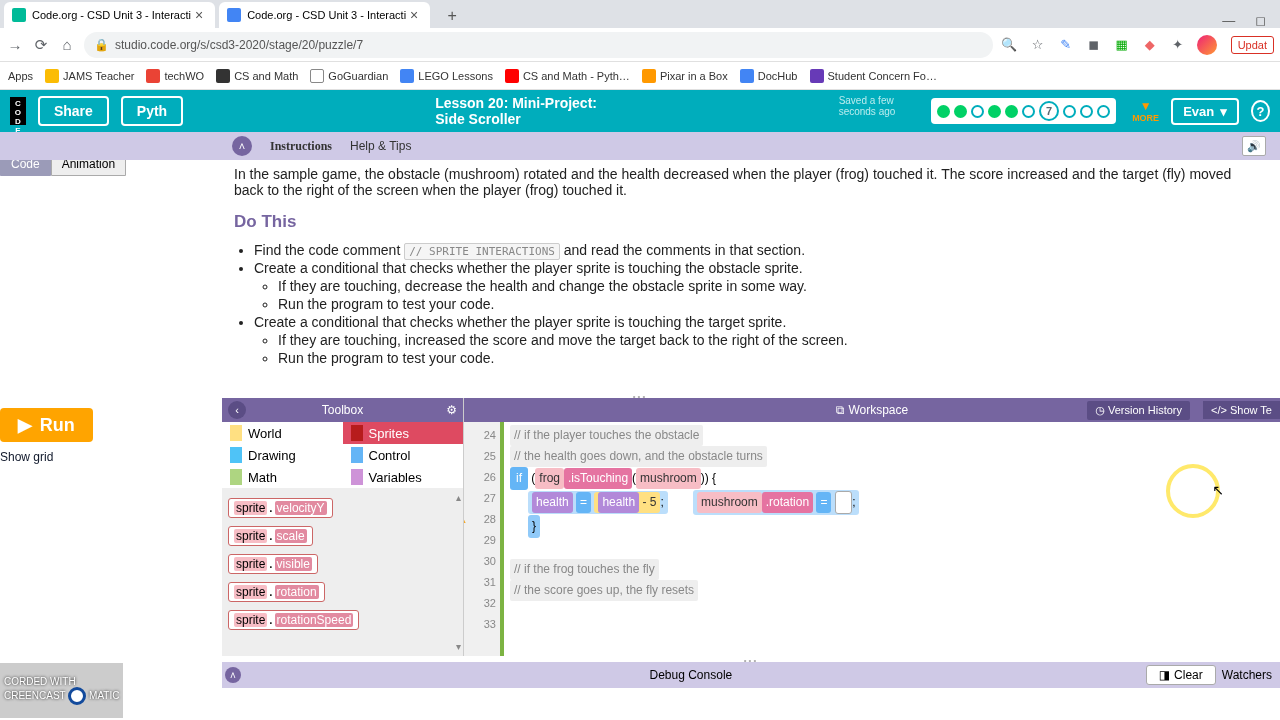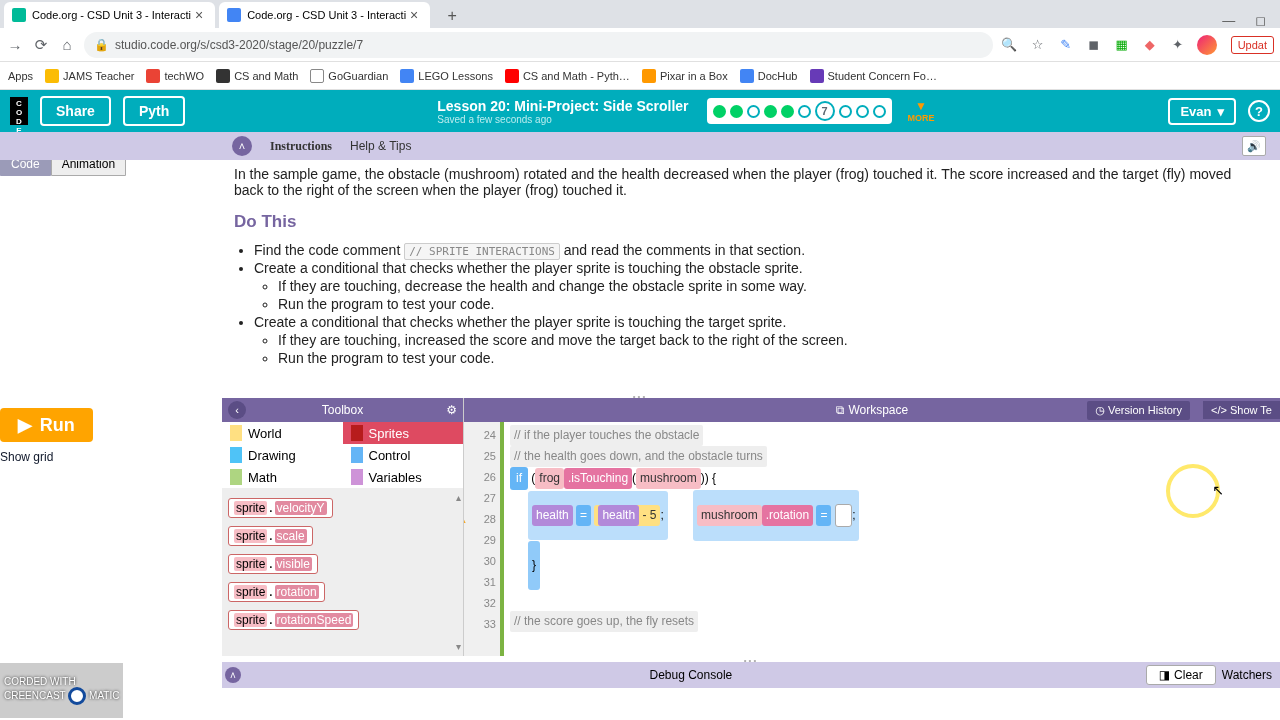--- a/index.html
+++ b/index.html
@@ -26,21 +26,21 @@
 .bookmarks{ height:28px; display:flex; align-items:center; gap:12px; padding:0 8px; font-size:11px; color:#333; border-bottom:1px solid #e0e0e0; overflow:hidden;}
 .bookmarks .bm{ display:flex; align-items:center; gap:4px; white-space:nowrap;}
 .bmicon{ width:14px; height:14px; border-radius:2px; flex-shrink:0;}
 
 
 .appbar{ height:42px; background:#00adbc; display:flex; align-items:center; padding:0 10px; gap:12px;}
 .logo{ width:18px; height:28px; background:#000; color:#fff; font-size:8px; line-height:9px; padding:2px; font-weight:bold; text-align:center;}
 .tealbtn{ border:2px solid #fff; background:transparent; color:#fff; font-weight:bold; font-size:14px; padding:5px 14px; border-radius:4px; cursor:pointer;}
 .lesson-title{ color:#fff; font-size:14px; font-weight:bold; margin-left:240px;}
 .lesson-sub{ color:#b9ecee; font-size:10px;}
-.lesson-wrap{ display:flex; flex-direction:column;}
+.lesson-wrap{ display:flex; }
 .prog{ display:flex; align-items:center; background:#fff; border-radius:4px; padding:3px 6px; gap:4px; margin-left:6px;}
 .dot{ width:13px; height:13px; border-radius:50%; border:2px solid #00adbc;}
 .dot.done{ background:#00d166; border-color:#00d166;}
 .dot.cur{ background:#fff; border-color:#00adbc; width:20px; height:20px; font-size:11px; display:flex; align-items:center; justify-content:center; font-weight:bold; color:#5b6770;}
 .more{ color:#f90; font-size:9px; font-weight:bold; display:flex; flex-direction:column; align-items:center; margin-left:4px;}
 .userbtn{ margin-left:auto; border:2px solid #fff; color:#fff; padding:4px 10px; border-radius:4px; font-size:13px; font-weight:bold; display:flex; gap:6px; align-items:center;}
 .helpcirc{ width:22px; height:22px; border:2px solid #fff; border-radius:50%; color:#fff; display:flex; align-items:center; justify-content:center; font-size:13px; font-weight:bold;}
 
 
 .row2{ display:flex; height:28px; background:#cfc9e6; align-items:center; padding-left:224px; gap:18px; font-size:12px; color:#333; position:relative;}
@@ -96,21 +96,21 @@
 .codearea{ flex:1; border-left:4px solid #7cb342; font-family:monospace; font-size:12px; padding:3px 0 0 6px; line-height:21px; position:relative;}
 .cmt{ background:#eee; color:#888; padding:0 4px; border-radius:2px; display:inline-block;}
 .kw{ background:#64b5f6; color:#fff; padding:1px 6px; border-radius:3px; display:inline-block;}
 .chip{ border-radius:3px; padding:0 4px; display:inline-block;}
 .chip.red{ background:#f7bdc5; color:#333;}
 .chip.pink{ background:#e573a1; color:#fff;}
 .chip.pur{ background:#b289d9; color:#fff;}
 .chip.blue{ background:#64b5f6; color:#fff;}
 .chip.yel{ background:#ffe082; color:#333;}
 .chip.wht{ background:#fff; border:1px solid #aaa; padding:0 6px;}
-.indent{ margin-left:18px; display:inline-block; background:#bbdefb; padding:14px 4px; border-radius:3px;}
+.indent{ margin-left:18px; display:inline-block; background:#bbdefb; padding:1px 4px; border-radius:3px;}
 .indent2{ background:#90caf9;}
 .highlight-circ{ position:absolute; width:54px; height:54px; border:4px solid #ffe96b; border-radius:50%; right:60px; top:42px; pointer-events:none;}
 .cursor-arrow{ position:absolute; right:56px; top:58px; font-size:14px; color:#000;}
 
 
 .dbgwrap{ margin-left:222px; height:26px; display:flex;}
 .dbg-l{ width:22px; background:#cfc9e6; display:flex; align-items:center; justify-content:center;}
 .dbg-l .c{ width:16px; height:16px; border-radius:50%; background:#7665a0; color:#fff; font-size:10px; display:flex; align-items:center; justify-content:center;}
 .dbg-c{ flex:1; background:#cfc9e6; display:flex; align-items:center; justify-content:center; font-size:12px;text-align:center;}
 .dbg-r{ display:flex; gap:6px; background:#cfc9e6; align-items:center; padding:0 8px;}
@@ -343,20 +343,21 @@
           <div>33</div>
       </div>
       <div class="codearea">
         <div><span class="cmt">// if the player touches the obstacle</span></div>
         <div><span class="cmt">// the health goes down, and the obstacle turns</span></div>
         <div><span class="kw">if</span> (<span class="chip red">frog</span><span class="chip pink">.isTouching</span>(<span class="chip red">mushroom</span>)) {</div>
         <div class="indent"><span class="chip pur">health</span> <span class="chip blue">=</span> <span class="chip yel"><span class="chip pur">health</span> <span>- 5</span></span>;</div>
         <div class="indent"><span class="chip red">mushroom</span><span class="chip pink">.rotation</span> <span class="chip blue">=</span> <span class="chip wht">&nbsp;</span>;</div>
         <div><span class="indent indent2">}</span></div>
         <div>&nbsp;</div>
+        <div><span class="cmt">// if the frog touches the fly</span></div>
         <div><span class="cmt">// the score goes up, the fly resets</span></div>
         <div class="highlight-circ"></div>
         <div class="cursor-arrow">↖</div>
       </div>
     </div>
   </div>
 </div>
 
 <div class="splitbar" style="margin-left:222px">•••</div>
 

